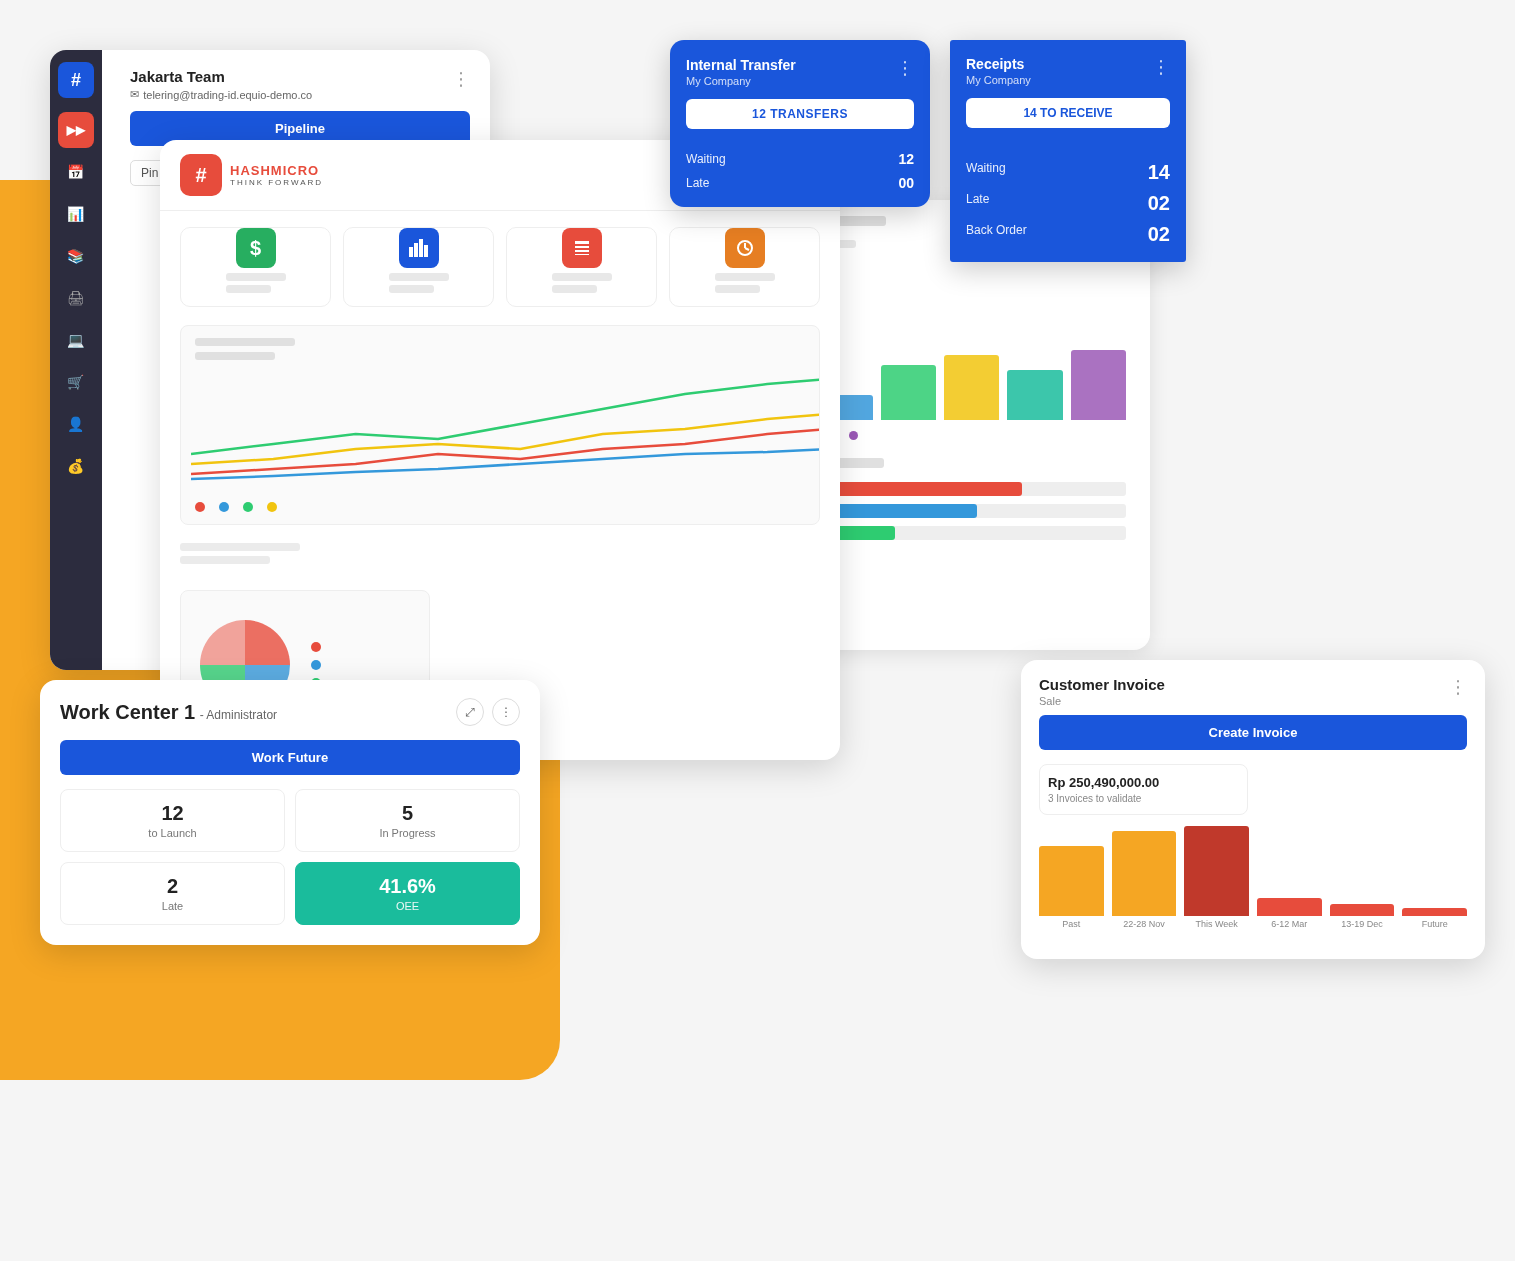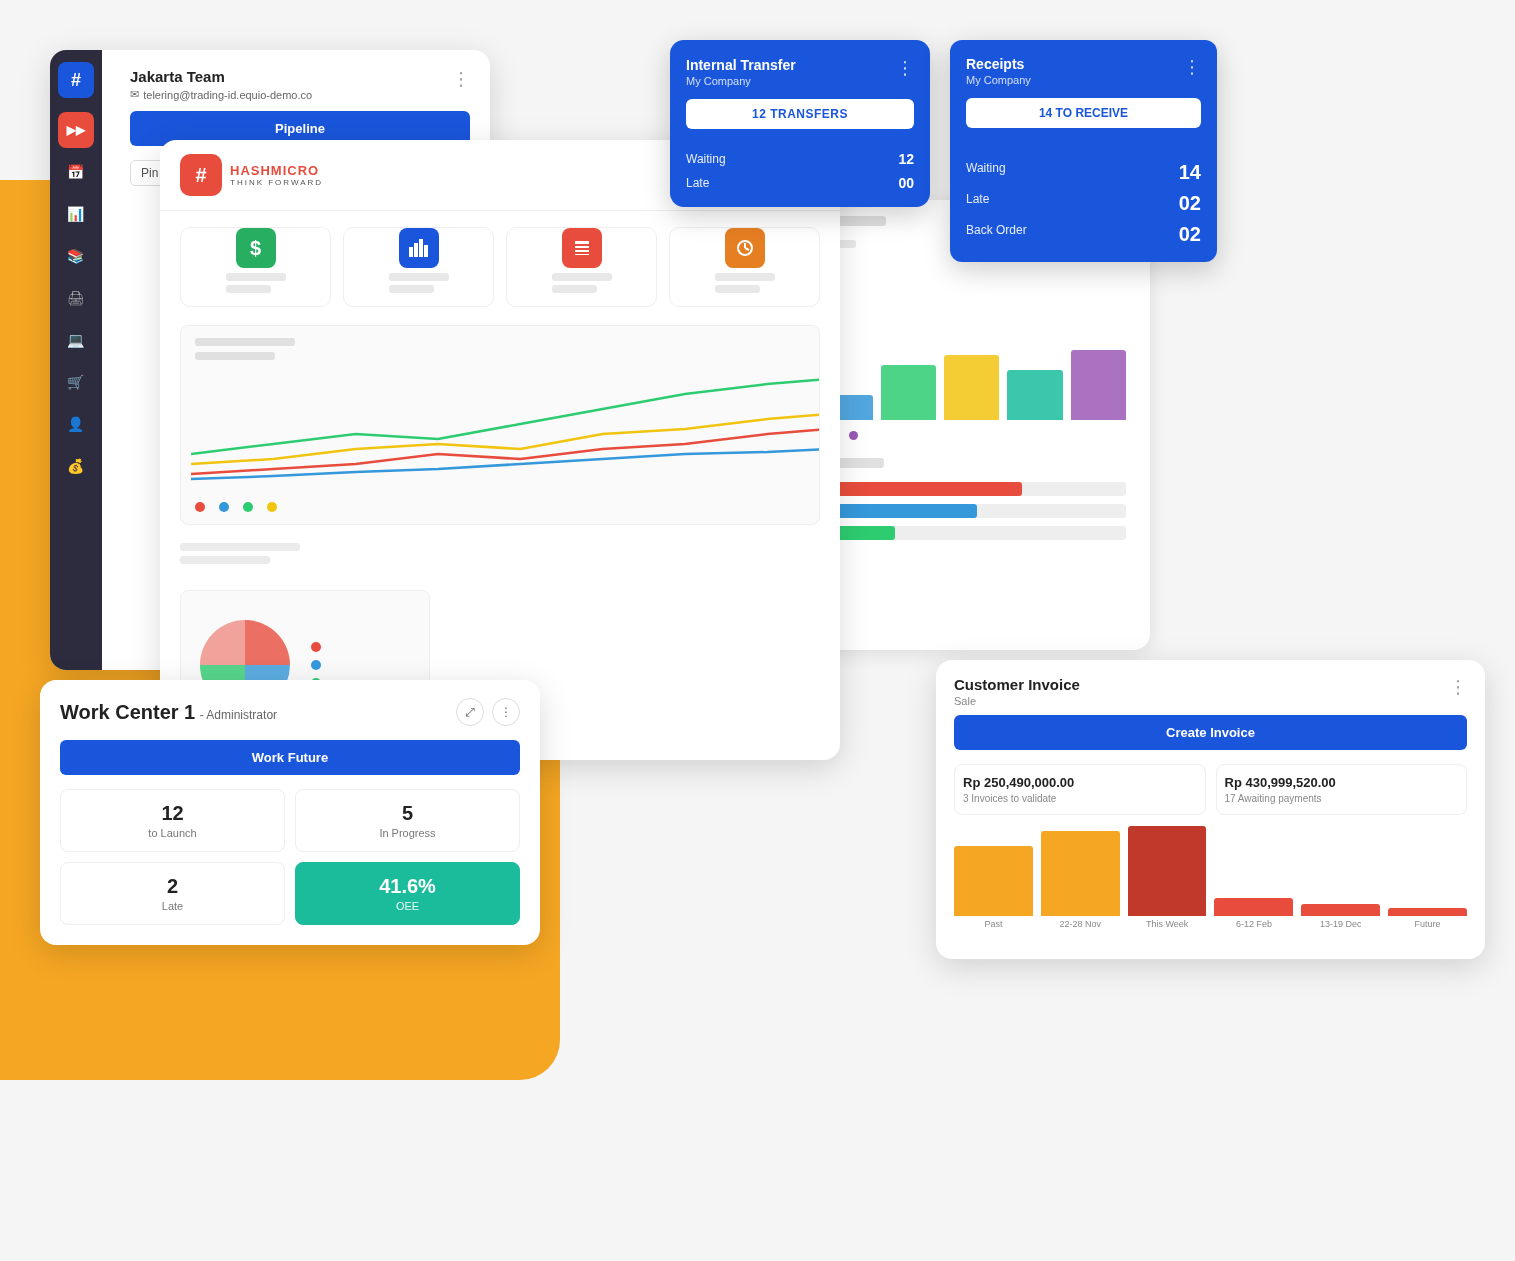--- a/index.html
+++ b/index.html
@@ -318,23 +318,23 @@
       align-items: center;
     }
     .tc-stat-label { font-size: 12px; color: rgba(255,255,255,0.9); }
     .tc-stat-value { font-size: 14px; font-weight: 700; color: #fff; }
 
     
     .receipts-card {
       position: absolute;
       left: 950px;
       top: 40px;
-      width: 267px;
+      width: 236px;
       background: #1a56db;
-      border-radius: 12px;
+      border-radius: 3px;
       box-shadow: 0 8px 28px rgba(0,0,0,0.2);
       z-index: 6;
       overflow: hidden;
     }
     .receipts-card .rc-header {
       padding: 16px 16px 12px;
       display: flex;
       justify-content: space-between;
     }
     .rc-title { font-size: 14px; font-weight: 700; color: #fff; }
@@ -417,21 +417,21 @@
     .wc-stat-num { font-size: 20px; font-weight: 700; color: #222; }
     .wc-stat-num.teal { color: #fff; }
     .wc-stat-label { font-size: 11px; color: #777; margin-top: 2px; }
     .wc-stat-label.teal { color: rgba(255,255,255,0.9); }
 
     
     .invoice-card {
       position: absolute;
       right: 30px;
       top: 660px;
-      width: 549px;
+      width: 464px;
       background: #fff;
       border-radius: 16px;
       box-shadow: 0 8px 32px rgba(0,0,0,0.15);
       z-index: 7;
       overflow: hidden;
     }
     .inv-header {
       padding: 16px 18px 8px;
       display: flex;
       justify-content: space-between;
@@ -843,42 +843,38 @@
       <div class="inv-subtitle">Sale</div>
     </div>
     <div class="inv-dots">⋮</div>
   </div>
   <button class="inv-btn">Create Invoice</button>
   <div class="inv-amounts">
     <div class="inv-amount-box">
       <div class="inv-amount">Rp 250,490,000.00</div>
       <div class="inv-amount-label">3 Invoices to validate</div>
     </div>
-    <div class="inv-amount-box">
-      <div class="inv-amount">Rp 430,999,520.00</div>
-      <div class="inv-amount-label">17 Awaiting payments</div>
-    </div>
   </div>
   <div class="inv-bar-chart">
     <div class="inv-bars">
       <div class="inv-bar-group">
         <div class="inv-bar" style="height:70px; background:#F5A623;"></div>
         <div class="inv-bar-label">Past</div>
       </div>
       <div class="inv-bar-group">
         <div class="inv-bar" style="height:85px; background:#F5A623;"></div>
         <div class="inv-bar-label">22-28 Nov</div>
       </div>
       <div class="inv-bar-group">
         <div class="inv-bar" style="height:90px; background:#c0392b;"></div>
         <div class="inv-bar-label">This Week</div>
       </div>
       <div class="inv-bar-group">
         <div class="inv-bar" style="height:18px; background:#e74c3c;"></div>
-        <div class="inv-bar-label">6-12 Feb</div>
+        <div class="inv-bar-label">6-12 Mar</div>
       </div>
       <div class="inv-bar-group">
         <div class="inv-bar" style="height:12px; background:#e74c3c;"></div>
         <div class="inv-bar-label">13-19 Dec</div>
       </div>
       <div class="inv-bar-group">
         <div class="inv-bar" style="height:8px; background:#e74c3c;"></div>
         <div class="inv-bar-label">Future</div>
       </div>
     </div>

